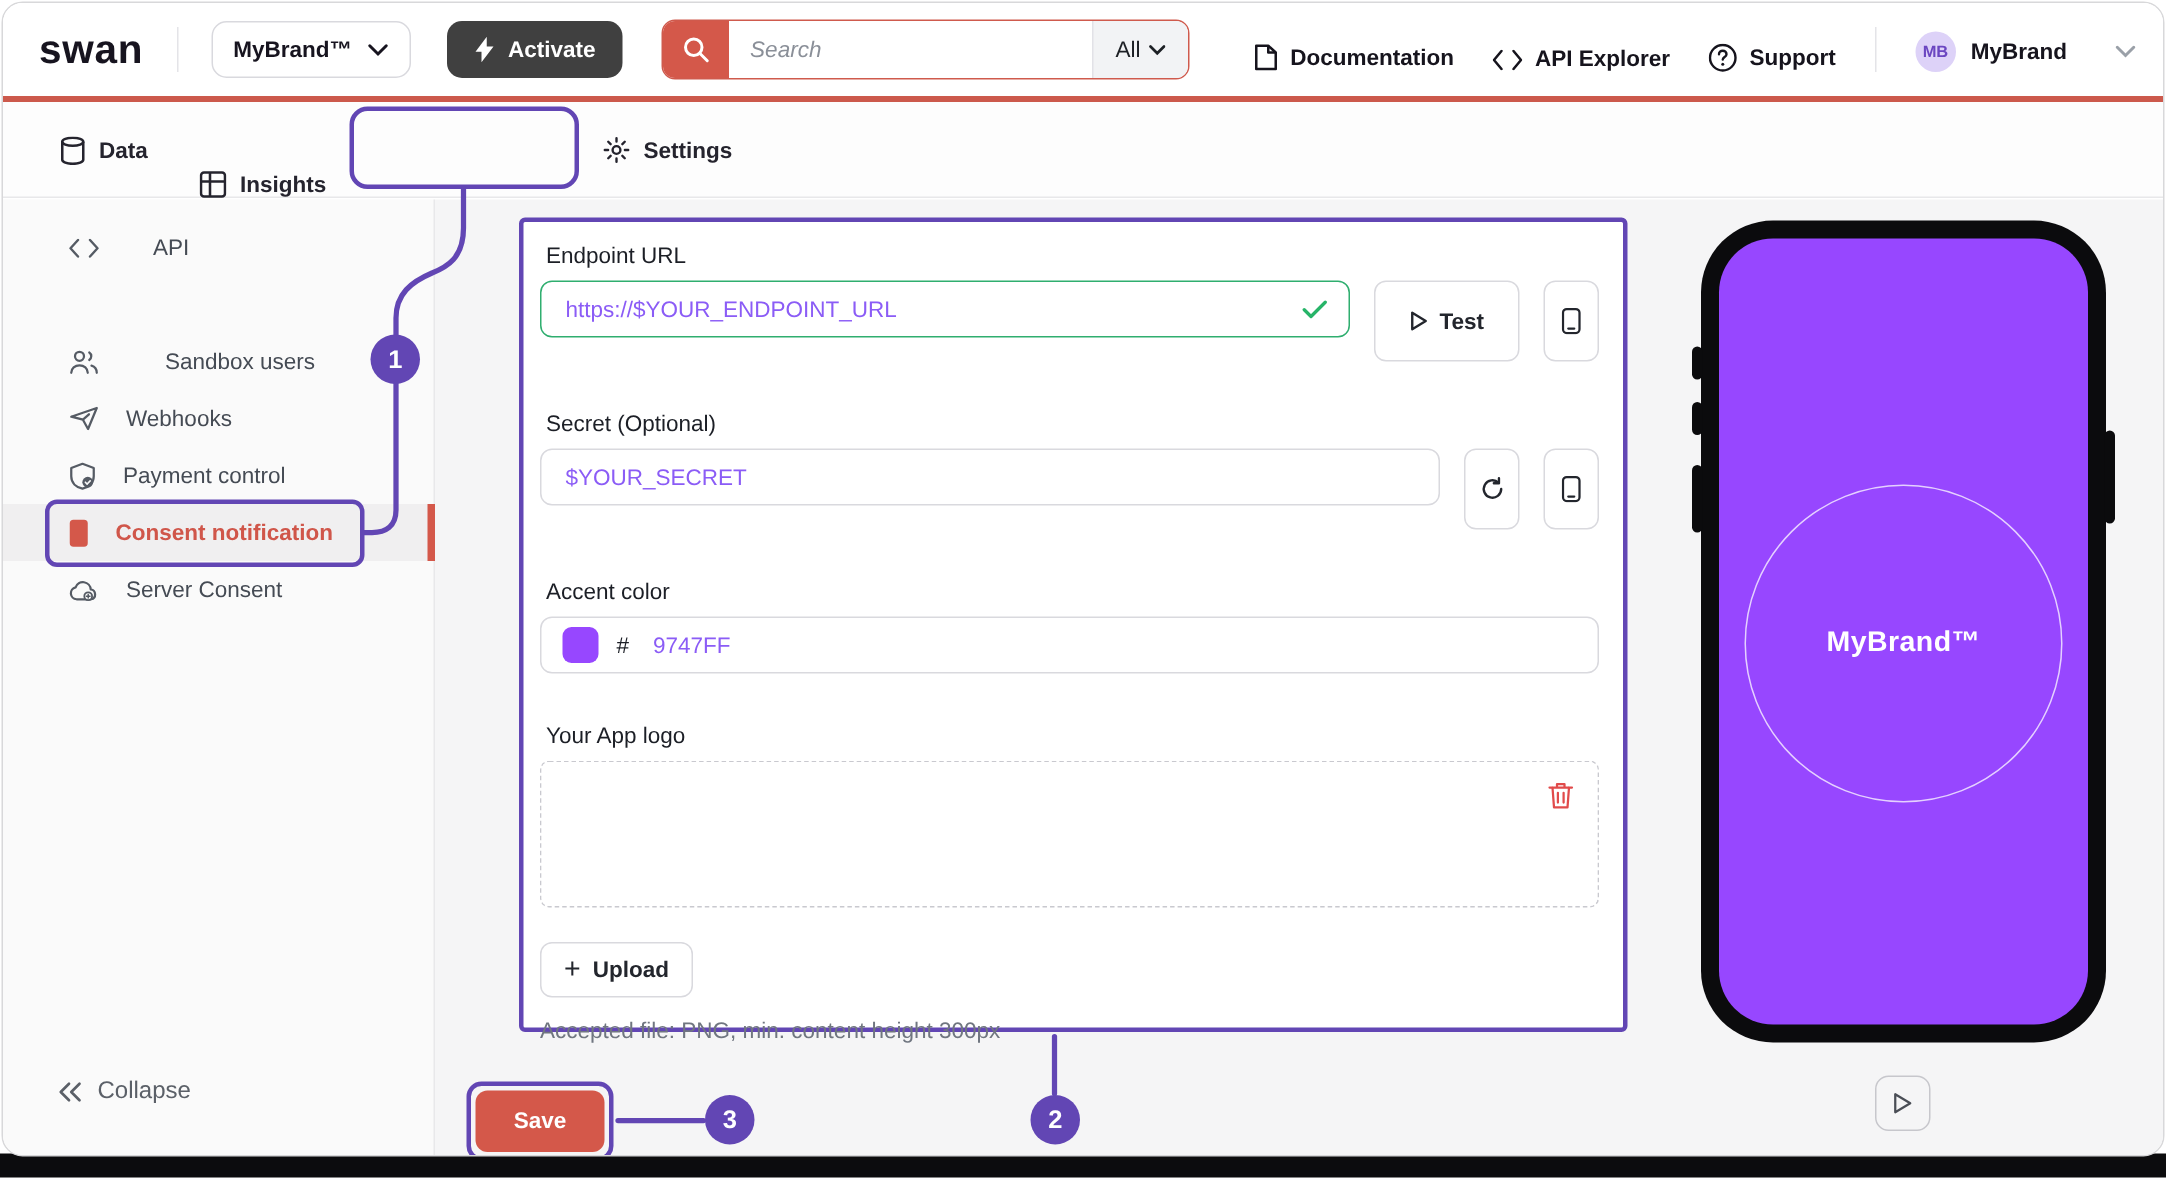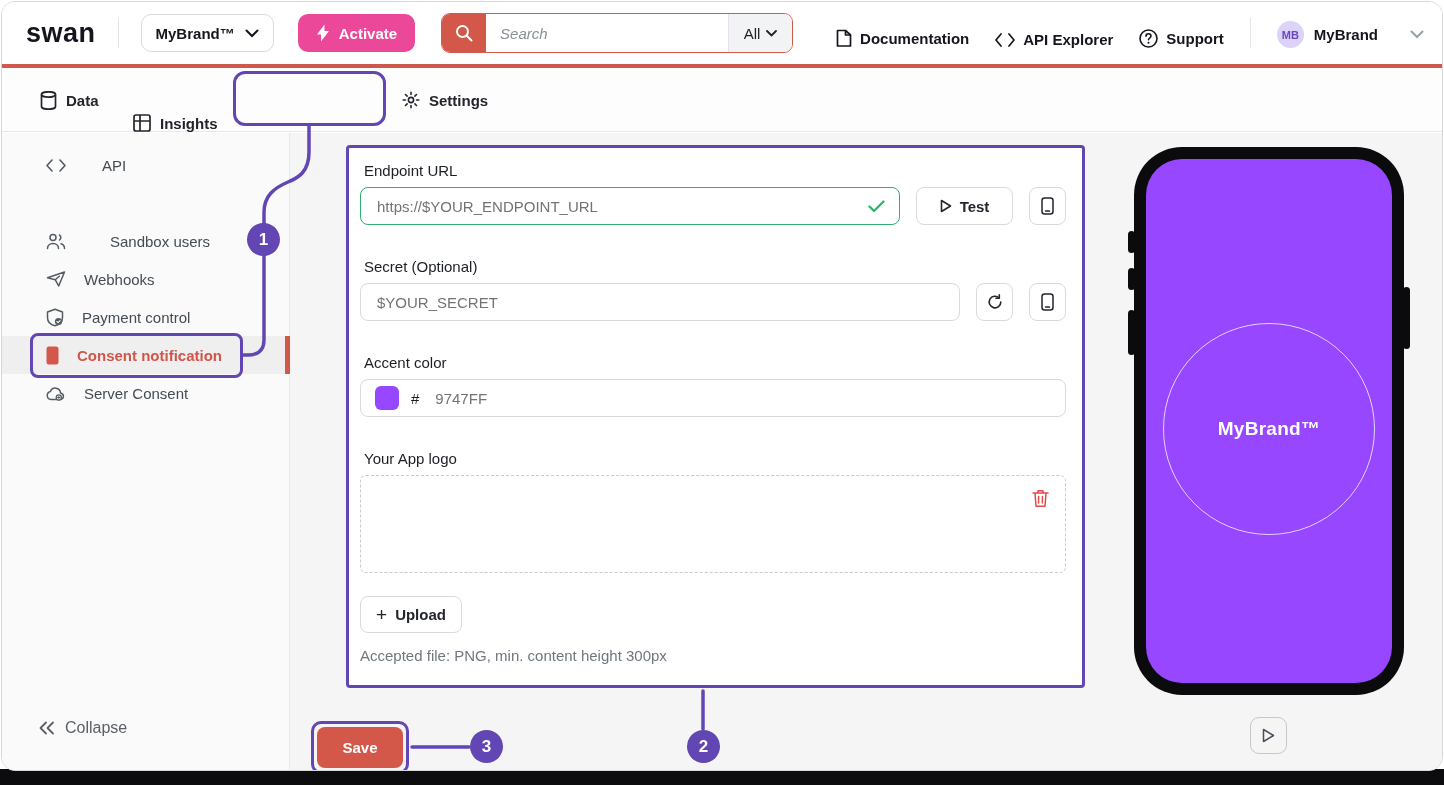--- a/index.html
+++ b/index.html
@@ -8,21 +8,21 @@
   .bottom-strip{position:absolute;left:0;top:769px;width:1444px;height:16px;background:#0c0c0e;}
   .window{position:absolute;left:1px;top:1px;width:1442px;height:770px;background:#fff;
     border:1px solid #d8d8da;border-radius:14px;overflow:hidden;z-index:1;}
   
   .header{position:absolute;top:0;left:0;right:0;height:62px;background:#fff;display:flex;align-items:center;}
   .logo{margin-left:24px;font-size:27px;font-weight:700;color:#17141f;letter-spacing:.5px;}
   .vdiv{width:1px;height:30px;background:#e4e4e8;margin-left:22px;}
   .brand-btn{margin-left:22px;height:38px;min-width:131px;border:1px solid #d9d9de;border-radius:10px;
     background:#fff;display:flex;align-items:center;justify-content:center;gap:10px;padding:0 14px;
     font-size:15px;font-weight:700;color:#17141f;cursor:pointer;}
-  .activate-btn{margin-left:24px;height:38px;border-radius:10px;background:#ec4899;color:#fff;
+  .activate-btn{margin-left:24px;height:38px;border-radius:10px;background:#404040;color:#fff;
     display:flex;align-items:center;gap:9px;padding:0 18px;font-size:15px;font-weight:700;cursor:pointer;}
   .search-wrap{margin-left:26px;height:40px;width:352px;border:1px solid #cf5a4d;border-radius:9px;
     display:flex;align-items:stretch;overflow:hidden;background:#fff;}
   .search-btn{width:44px;background:#d4584a;display:flex;align-items:center;justify-content:center;flex:none;cursor:pointer;}
   .search-input{flex:1;border:0;outline:0;padding:0 14px;font-size:15px;font-style:italic;color:#3c3c46;
     font-family:"Liberation Sans",sans-serif;min-width:0;}
   .search-input::placeholder{color:#8a8f98;font-style:italic;}
   .search-all{width:64px;background:#f2f3f5;border-left:1px solid #e2e2e7;display:flex;align-items:center;
     justify-content:center;gap:6px;font-size:15px;font-weight:500;color:#1d2025;cursor:pointer;flex:none;}
   .hdr-right{margin-left:auto;margin-right:18px;display:flex;align-items:flex-end;gap:26px;}
@@ -58,24 +58,24 @@
   
   .content{position:absolute;top:131px;left:288px;right:0;bottom:0;background:#f5f5f6;}
   .panel{position:absolute;left:56px;top:12px;width:739px;height:543px;background:#fff;
     border:3px solid #6246b4;border-radius:4px;padding:14px 16px 0 11px;}
   .f-label{font-size:15px;font-weight:500;color:#1c1f26;margin:0 0 8px 4px;}
   .sec{margin-top:0;}
   .sec+.sec{margin-top:33px;}
   .row{display:flex;gap:16px;align-items:stretch;}
   .t-input{height:38px;border:1px solid #d9d9de;border-radius:8px;background:#fff;display:flex;align-items:center;
     padding:0 14px;font-size:15px;color:#1c1f26;}
-  .t-input input{border:0;outline:0;flex:1;font-size:15px;color:#737373;font-family:"Liberation Sans",sans-serif;background:transparent;min-width:0;}
+  .t-input input{border:0;outline:0;flex:1;font-size:15px;color:#8b5cf6;font-family:"Liberation Sans",sans-serif;background:transparent;min-width:0;}
   .valid{border-color:#2fae6f;}
   .grow{flex:1;}
-  .btn{height:38px;border:1px solid #d9d9de;border-radius:8px;background:#fff;display:flex;align-items:center;
+  .btn{height:54px;border:1px solid #d9d9de;border-radius:8px;background:#fff;display:flex;align-items:center;
     justify-content:center;gap:8px;font-size:15px;font-weight:700;color:#23262d;cursor:pointer;}
   .sq{width:37px;flex:none;}
   .test-btn{width:97px;flex:none;}
   .swatch{width:24px;height:24px;border-radius:6px;margin-right:12px;flex:none;}
   .hashsym{font-size:15px;color:#1c1f26;margin-right:14px;}
   .droparea{position:relative;height:98px;border:1px dashed #c9c9cf;border-radius:6px;background:#fff;}
   .trash{position:absolute;right:16px;top:13px;cursor:pointer;}
   .upload-btn{margin-top:23px;width:102px;height:37px;}
   .hint{margin-top:14px;font-size:15px;color:#707680;}
   .save-box{position:absolute;left:21px;top:588px;width:98px;height:53px;border:3px solid #6246b4;border-radius:10px;

